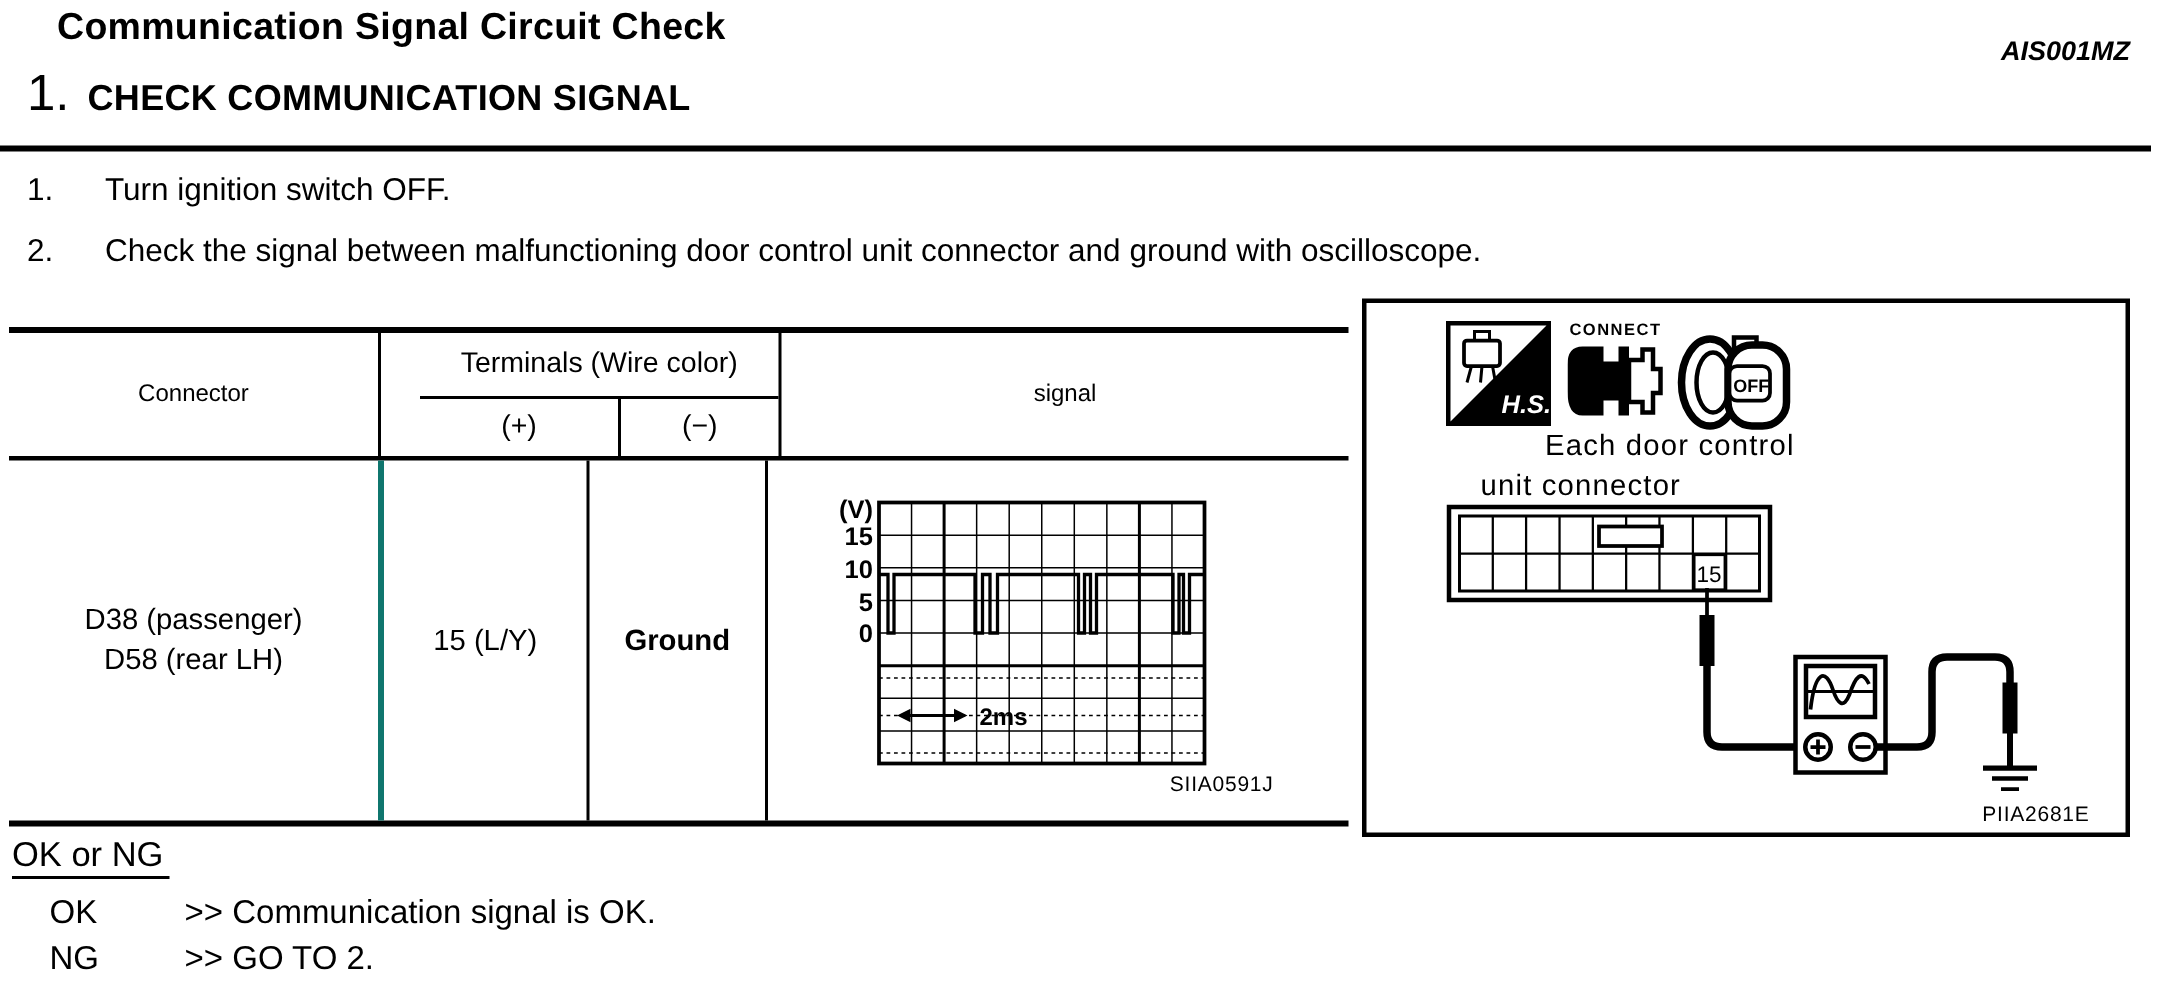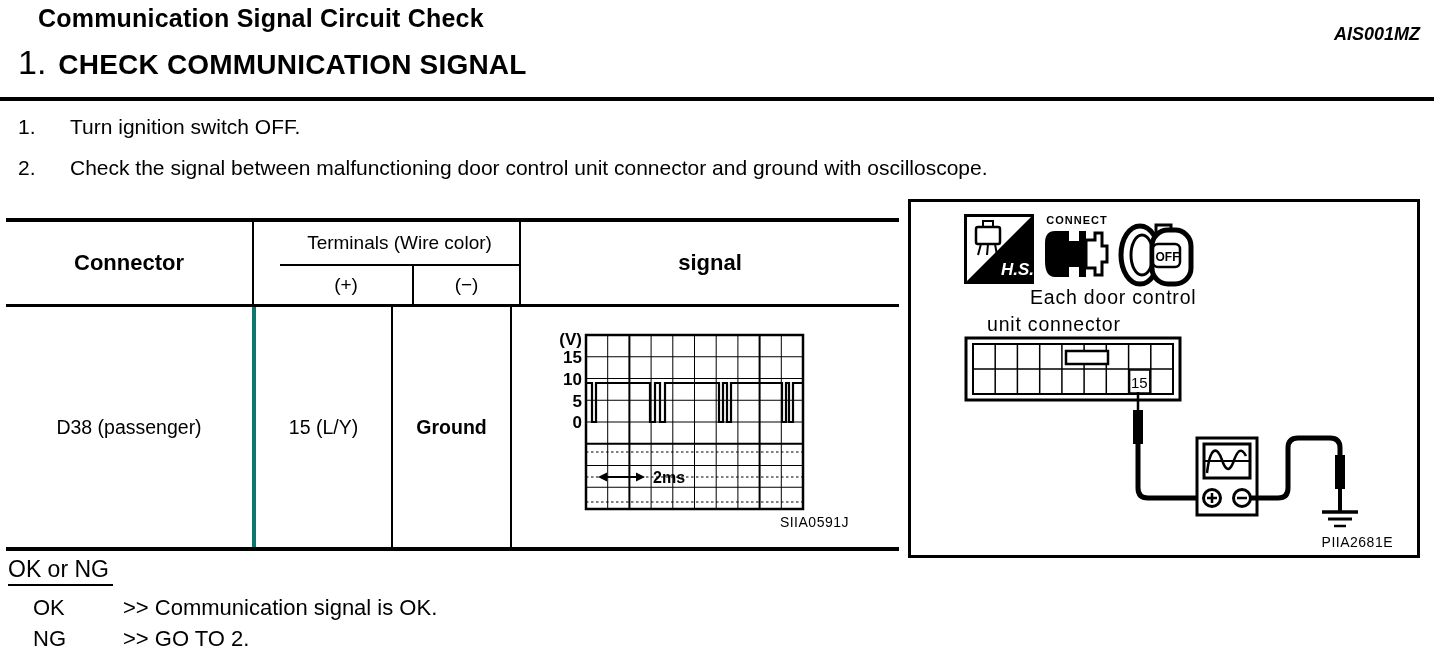--- a/index.html
+++ b/index.html
@@ -7,21 +7,21 @@
     width:1456px;height:664px;position:relative;background:#fff;color:#000;
     font-family:"Liberation Sans", sans-serif;overflow:hidden;
     -webkit-font-smoothing:antialiased;
   }
   .abs{position:absolute;}
   
   .page-title{left:18px;top:4px;font-size:25px;font-weight:bold;letter-spacing:.2px;margin-left:20px;}
   .doc-code{right:36px;top:24px;font-size:18px;font-style:italic;font-weight:bold;}
   .step-heading{left:18px;top:44px;display:flex;align-items:baseline;}
   .step-num{font-size:34px;font-weight:400;line-height:36px;}
-  .step-text{font-size:28px;font-weight:bold;margin-left:12px;letter-spacing:.2px;}
+  .step-text{font-size:24px;font-weight:bold;margin-left:12px;letter-spacing:.2px;}
   .top-rule{left:0;top:97px;width:1434px;height:4px;background:#000;}
   
   .instructions{left:18px;top:114px;}
   .instr-row{display:flex;margin-bottom:15px;font-size:21px;line-height:26px;}
   .instr-num{width:52px;flex:none;}
   
   *{box-sizing:border-box;}
   .tbl{left:6px;top:218px;width:893px;border-top:4px solid #000;border-bottom:4px solid #000;}
   .tr{display:flex;}
   .tr.head{height:85px;border-bottom:3px solid #000;}
@@ -29,21 +29,21 @@
   .c{display:flex;align-items:center;justify-content:center;text-align:center;}
   .c1{width:246px;flex:none;}
   .c2{width:139px;flex:none;border-left:4px solid #0f766e;}
   .c3{width:119px;flex:none;border-left:2px solid #000;font-weight:bold;}
   .c4{flex:1;border-left:2px solid #000;}
   .c23{width:267px;flex:none;border-left:2px solid #000;display:flex;flex-direction:column;padding-left:26px;}
   .terms-top{height:44px;border-bottom:2px solid #000;display:flex;align-items:center;justify-content:center;font-size:19px;}
   .terms-bot{flex:1;display:flex;}
   .terms-bot .plus{width:132px;display:flex;align-items:center;justify-content:center;font-size:19px;}
   .terms-bot .minus{flex:1;border-left:2px solid #000;display:flex;align-items:center;justify-content:center;font-size:19px;}
-  .th{font-size:22px;font-weight:bold;}
+  .th{font-size:16px;}
   .cell-text{font-size:19.5px;line-height:27px;}
   .sigcell{position:relative;display:block;}
   .scope-svg{position:absolute;left:37px;top:23px;}
   .scope-caption{position:absolute;top:207px;right:50px;font-size:14px;letter-spacing:.5px;}
   
   .fig-box{left:908px;top:199px;width:512px;height:359px;border:3px solid #000;}
   .hs-icon{position:absolute;left:53px;top:12px;}
   .connect-icon{position:absolute;left:133px;top:12px;width:66px;text-align:center;}
   .connect-label{font-size:11px;font-weight:bold;letter-spacing:1px;margin-bottom:1px;}
   .key-icon{position:absolute;left:206px;top:18px;}
@@ -90,20 +90,21 @@
         <div class="plus">(+)</div>
         <div class="minus">(−)</div>
       </div>
     </div>
     <div class="c c4 th">signal</div>
   </div>
   <div class="tr body">
     <div class="c c1">
       <div class="cell-text">
         <div>D38 (passenger)</div>
+        <div>D58 (rear LH)</div>
       </div>
     </div>
     <div class="c c2 cell-text">15 (L/Y)</div>
     <div class="c c3 cell-text">Ground</div>
     <div class="c4 sigcell">
       <svg class="scope-svg" width="258" height="182" viewBox="0 0 258 182">
         <g font-weight="bold" font-size="17" fill="#000">
           <text x="33" y="15" text-anchor="end">(V)</text>
           <text x="33" y="33" text-anchor="end">15</text>
           <text x="33" y="55" text-anchor="end">10</text>

